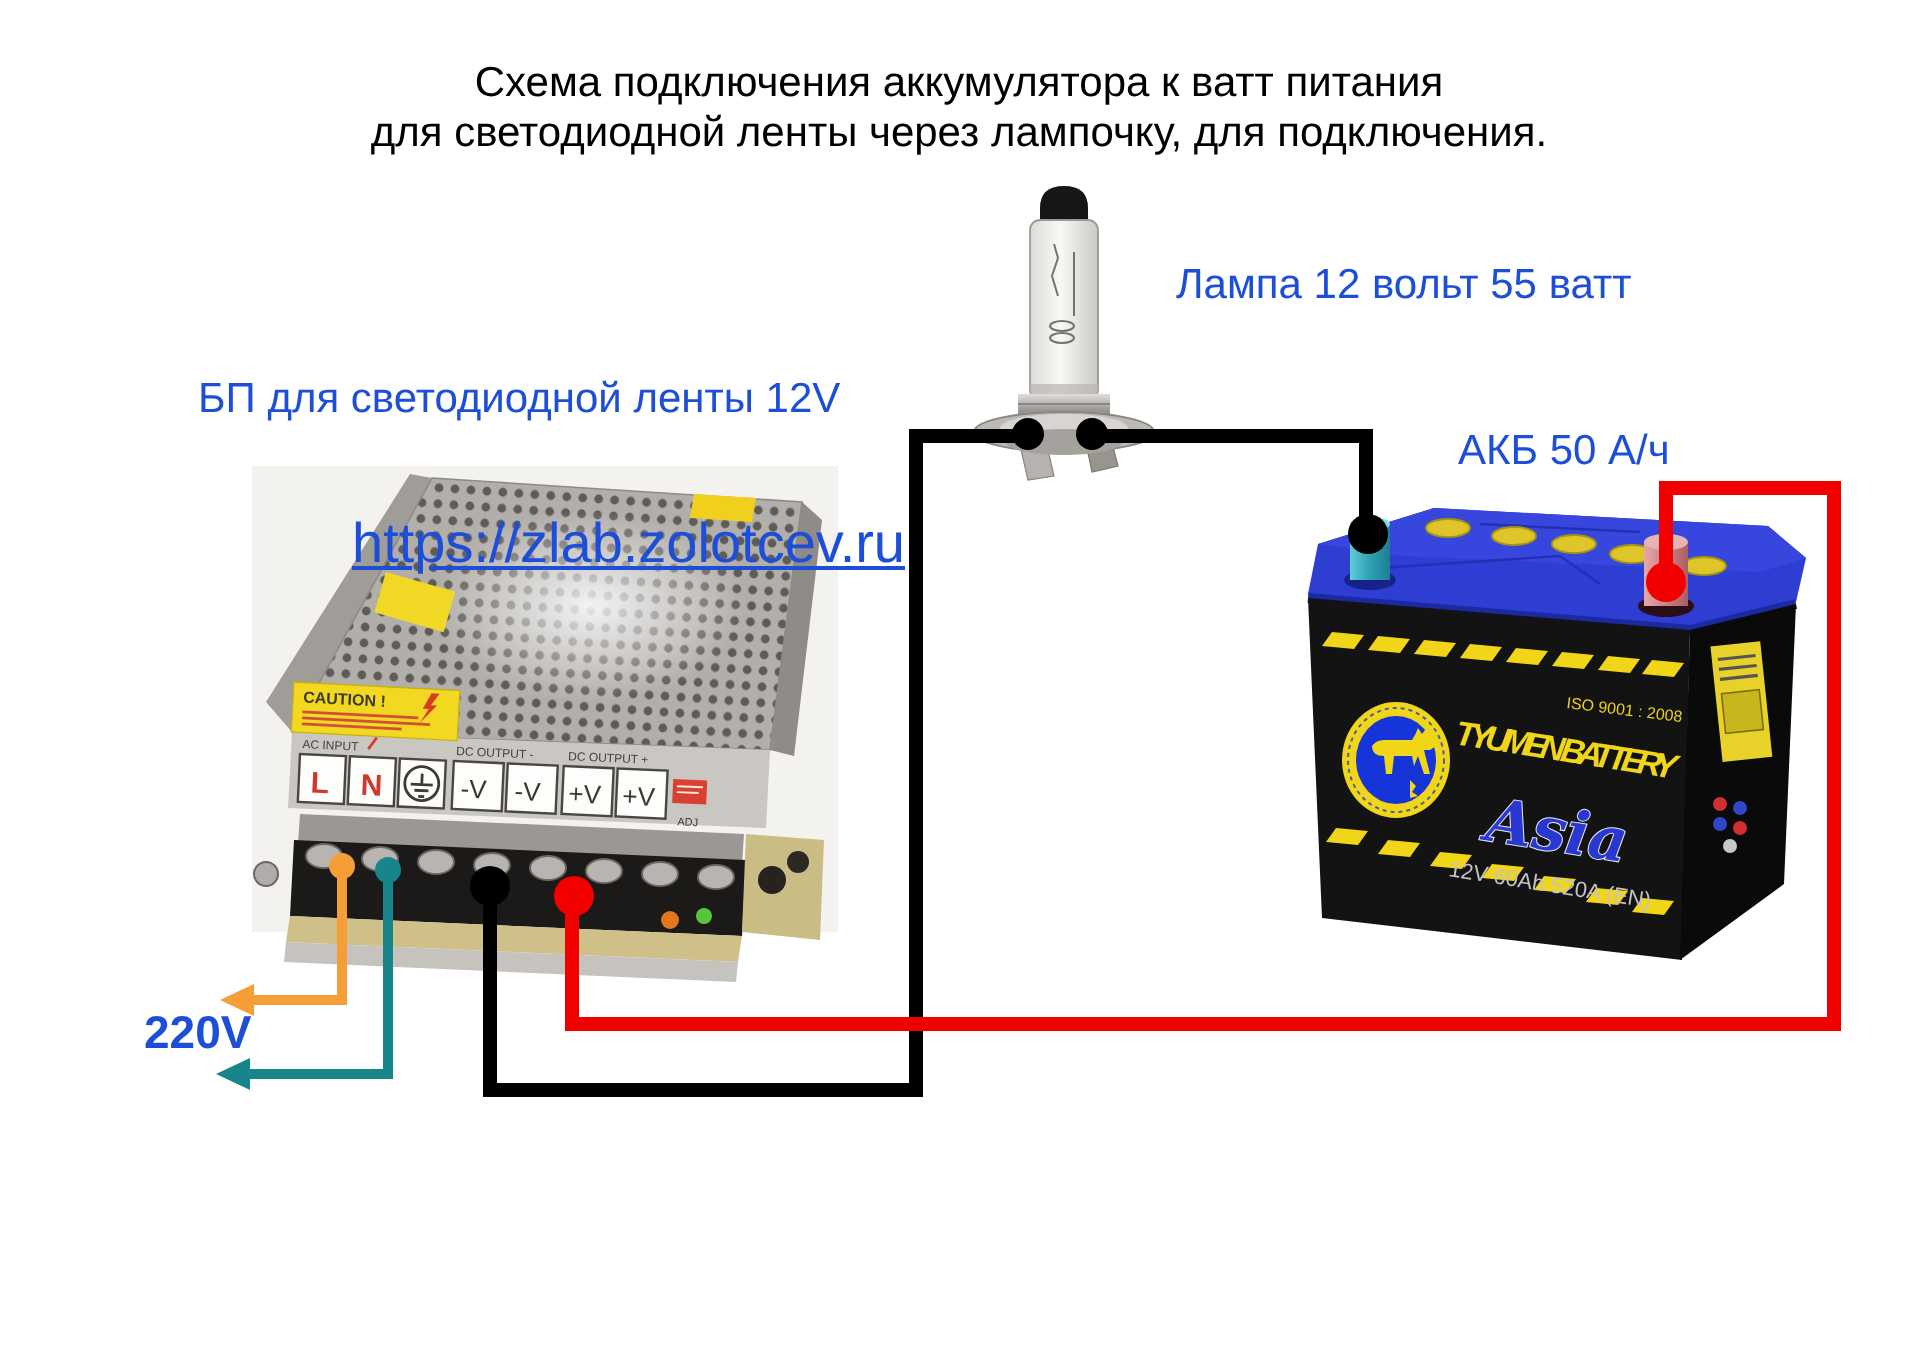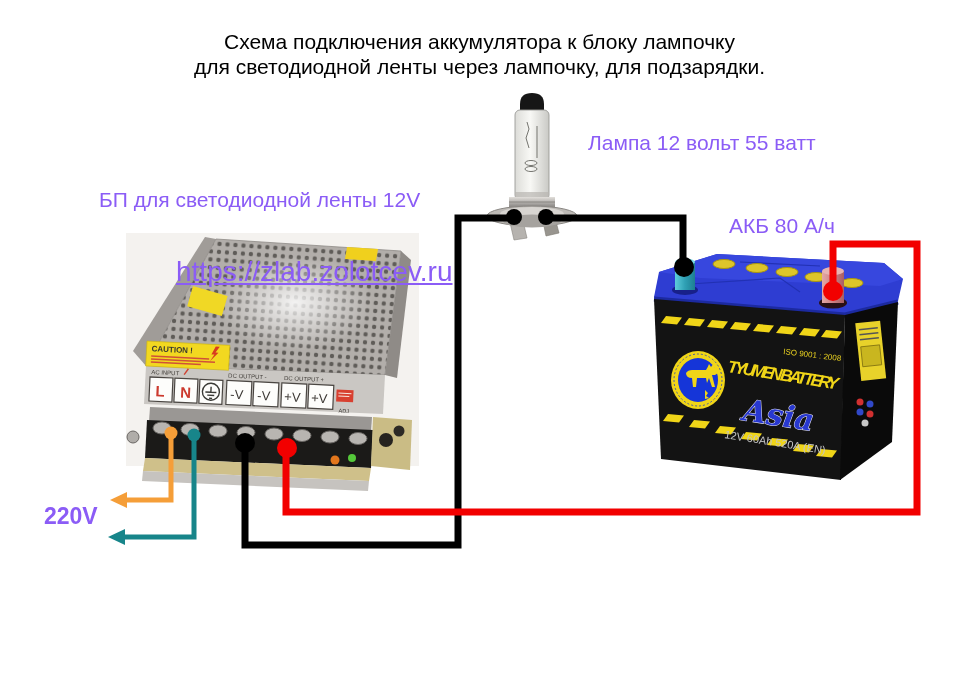--- a/index.html
+++ b/index.html
@@ -1,23 +1,23 @@
 <!DOCTYPE html>
 <html><head>
 <meta charset="utf-8">
 <style>
   html,body{margin:0;padding:0;background:#fff;}
   .canvas{position:relative;width:959px;height:678px;background:#ffffff;overflow:hidden;
           font-family:"Liberation Sans",sans-serif;color:#000;}
   .layer{position:absolute;left:0;top:0;}
-  .lbl{position:absolute;white-space:nowrap;font-size:21px;color:#8b5cf6;}
+  .lbl{position:absolute;white-space:nowrap;font-size:21px;color:#1d4ed8;}
   .title{position:absolute;top:29px;left:0;width:959px;text-align:center;
          font-size:21px;line-height:25px;}
   .url{font-size:28px;text-decoration:underline;cursor:pointer;}
-  .mains{font-size:23px;font-weight:bold;}
+  .mains{font-size:23px;font-weight:bold;margin-left:28px;}
 </style>
 </head>
 <body>
 
 <div class="canvas">
 
 <svg class="layer" width="959" height="678" viewBox="0 0 959 678">
   <defs>
     <pattern id="meshPat" width="8" height="8" patternUnits="userSpaceOnUse" patternTransform="rotate(4)">
       <rect width="8" height="8" fill="#b2aeaa"></rect>
@@ -242,23 +242,23 @@
     <circle cx="546" cy="217" r="8" fill="#000000"></circle>
     <circle cx="684" cy="267" r="10" fill="#000000"></circle>
     <circle cx="287" cy="448" r="10" fill="#f20000"></circle>
     <circle cx="833" cy="291" r="10" fill="#f20000"></circle>
     <circle cx="171" cy="433" r="6.5" fill="#f59e38"></circle>
     <circle cx="194" cy="435" r="6.5" fill="#17858a"></circle>
   </g>
 </svg>
 
 <div class="title">
-  <div>Схема подключения аккумулятора к блоку лампочку</div>
-  <div>для светодиодной ленты через лампочку, для подзарядки.</div>
+  <div>Схема подключения аккумулятора к ватт питания</div>
+  <div>для светодиодной ленты через лампочку, для подключения.</div>
 </div>
 
 <div class="lbl" style="left:588px;top:131px;">Лампа 12 вольт 55 ватт</div>
 <div class="lbl" style="left:87px;top:188px;margin-left:12px;">БП для светодиодной ленты 12V</div>
 <div class="lbl url" style="left:176px;top:256px;">https://zlab.zolotcev.ru</div>
-<div class="lbl" style="left:729px;top:214px;">АКБ 80 А/ч</div>
+<div class="lbl" style="left:729px;top:214px;">АКБ 50 А/ч</div>
 <div class="lbl mains" style="left:44px;top:503px;">220V</div>
 
 </div>
 
 </body></html>

